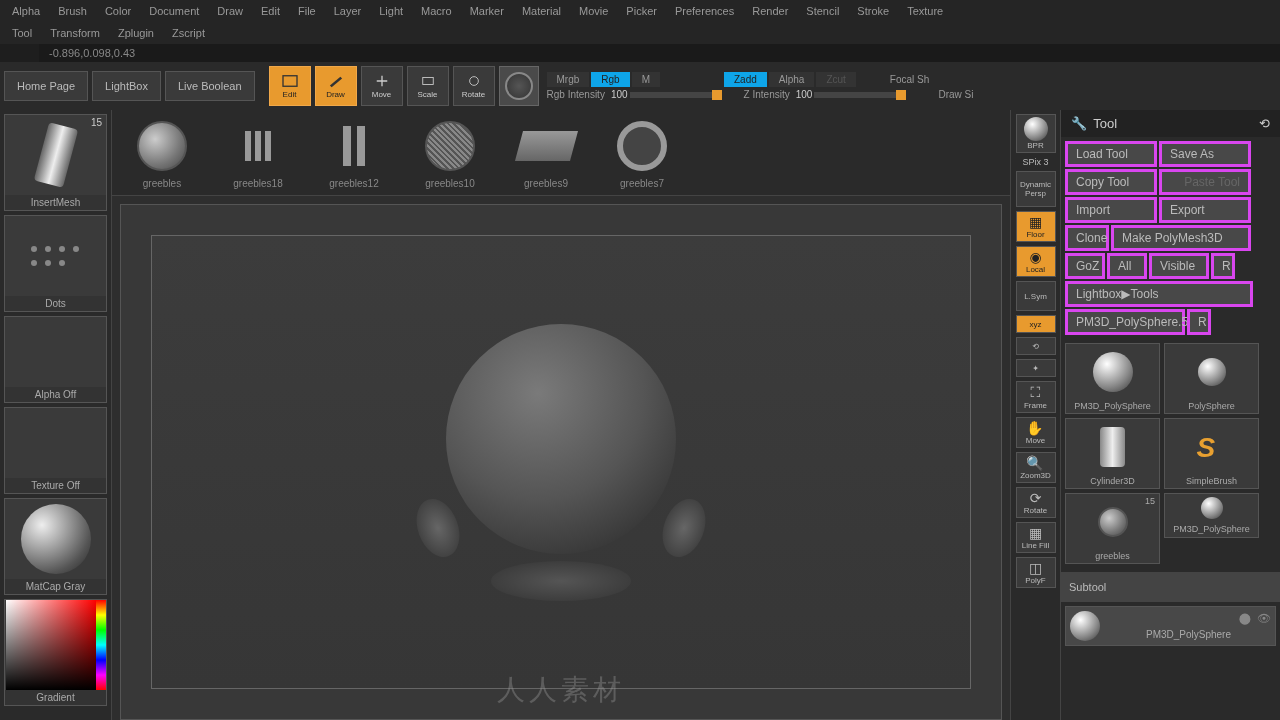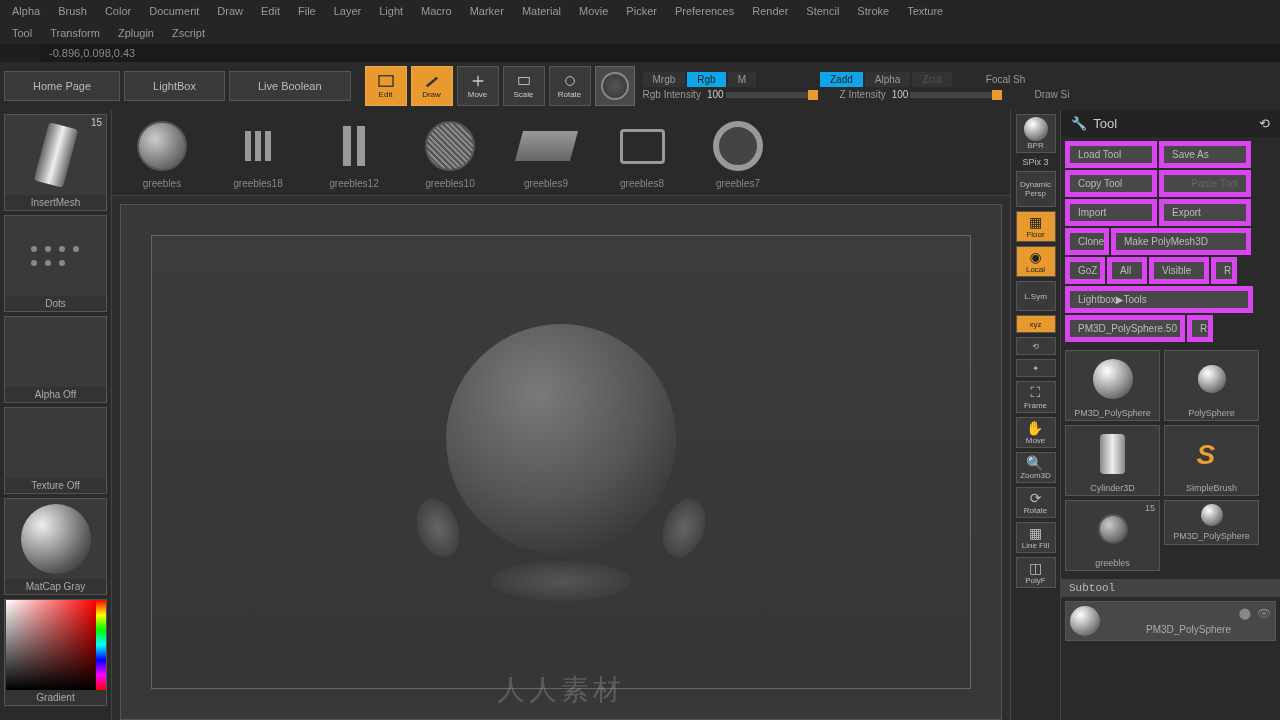--- a/index.html
+++ b/index.html
@@ -1,21 +1,21 @@
 <!DOCTYPE html>
 <html><head>
 <meta charset="utf-8">
 <style>
 * { margin: 0; padding: 0; box-sizing: border-box; font-family: Arial, sans-serif; }
 body { background: #1e1e1e; color: #aaa; width: 1280px; height: 720px; overflow: hidden; font-size: 11px; user-select: none; }
 .top-menu { background: #252525; display: flex; flex-wrap: wrap; padding: 2px 4px; gap: 2px; }
 .top-menu span { padding: 3px 8px; color: #999; cursor: pointer; }
 .coords { background: #1a1a1a; padding: 3px 10px; color: #888; font-size: 11px; margin-left: 39px; }
 .toolbar { background: #2a2a2a; display: flex; align-items: center; padding: 4px; gap: 4px; height: 48px; }
-.tb-btn { background: #3a3a3a; border: 1px solid #555; padding: 8px 28px; color: #bbb; font-size: 11px; display: flex; align-items: center; cursor: pointer; }
+.tb-btn { background: #3a3a3a; border: 1px solid #555; padding: 8px 12px; color: #bbb; font-size: 11px; display: flex; align-items: center; cursor: pointer; }
 .tb-icon { display: flex; flex-direction: column; align-items: center; justify-content: center; width: 42px; height: 40px; background: #3a3a3a; border: 1px solid #555; font-size: 8px; color: #ccc; cursor: pointer; gap: 2px; }
 .tb-icon.active { background: #e89a2e; border-color: #f0a84a; color: #222; }
 .tb-box { width: 40px; height: 40px; background: #4a4a4a; border: 1px solid #666; display: flex; align-items: center; justify-content: center; }
 .circle-tool { width: 28px; height: 28px; border-radius: 50%; border: 2px solid #888; background: radial-gradient(circle, #555, #333); }
 .mode-area { display: flex; flex-direction: column; flex: 1; gap: 2px; padding-left: 4px; }
 .mode-row { display: flex; gap: 2px; align-items: center; font-size: 10px; }
 .mode-btn { padding: 2px 10px; background: #333; color: #999; cursor: pointer; }
 .mode-btn.active { background: #0ea5e9; color: #222; }
 .slider-label { color: #999; font-size: 10px; margin-right: 4px; }
 .slider-bar { height: 6px; background: #222; border: 1px solid #444; flex: 1; position: relative; }
@@ -48,30 +48,30 @@
 .model-ear.l { left: 35%; top: 58%; transform: translateX(-50%) rotate(-20deg); }
 .model-ear.r { left: 65%; top: 58%; transform: translateX(-50%) rotate(20deg); }
 .watermark { position: absolute; bottom: 10px; left: 50%; transform: translateX(-50%); font-size: 28px; color: rgba(150,150,150,0.4); letter-spacing: 4px; }
 .right-tools { width: 50px; background: #2a2a2a; border-left: 1px solid #444; display: flex; flex-direction: column; align-items: center; padding: 4px 2px; gap: 4px; }
 .rt-btn { width: 40px; min-height: 30px; background: #3a3a3a; border: 1px solid #555; display: flex; flex-direction: column; align-items: center; justify-content: center; font-size: 8px; color: #bbb; cursor: pointer; padding: 2px; }
 .rt-btn.active { background: #e89a2e; color: #222; }
 .rt-btn .ico { font-size: 14px; }
 .right-panel { width: 220px; background: #2a2a2a; border-left: 1px solid #444; display: flex; flex-direction: column; }
 .panel-header { background: #222; padding: 6px 10px; font-size: 13px; color: #ccc; display: flex; justify-content: space-between; align-items: center; }
 .btn-grid { display: flex; flex-wrap: wrap; gap: 2px; padding: 4px; }
-.pbtn { background: #484848; border: 5px solid #d946ef; padding: 3px 8px; font-size: 10px; color: #bbb; cursor: pointer; }
+.pbtn { background: #484848; border: 3px solid #d946ef; padding: 3px 8px; font-size: 12px; color: #bbb; cursor: pointer; }
 .pbtn.dim { color: #666; text-align: right; }
 .tool-thumbs { display: flex; flex-wrap: wrap; gap: 4px; padding: 4px; }
 .tool-thumb { background: #3a3a3a; border: 1px solid #555; display: flex; flex-direction: column; align-items: center; width: 95px; cursor: pointer; position: relative; }
 .tool-thumb .timg { height: 55px; display: flex; align-items: center; justify-content: center; }
 .tool-thumb .tlabel { font-size: 9px; color: #aaa; padding: 2px; text-align: center; width: 100%; overflow: hidden; white-space: nowrap; }
 .mini-sphere { width: 40px; height: 40px; border-radius: 50%; background: radial-gradient(circle at 35% 30%, #fff, #888 60%, #333); }
 .mini-cyl { width: 25px; height: 40px; background: linear-gradient(90deg, #888, #eee, #888); border-radius: 4px; }
 .mini-s { width: 30px; height: 30px; color: #e8a030; font-size: 28px; font-weight: bold; font-style: italic; }
-.subtool-header { background: #444; padding: 3px 8px; font-size: 11px; color: #bbb; margin-top: 4px; font-family: Liberation Mono, monospace; }
+.subtool-header { background: #444; padding: 9px 8px; font-size: 11px; color: #bbb; margin-top: 4px; }
 .subtool-item { background: #484848; margin: 4px; padding: 4px; display: flex; align-items: center; gap: 6px; border: 1px solid #555; }
 .subtool-thumb { width: 30px; height: 30px; border-radius: 50%; background: radial-gradient(circle at 35% 30%, #fff, #888 60%, #333); }
 .svg-ico { width: 18px; height: 14px; }
 </style>
 </head>
 <body>
 
 <div class="top-menu">
   <span>Alpha</span>
   <span>Brush</span>
@@ -251,26 +251,20 @@
           <span class="label">greebles10</span>
         </div>
       <div class="greeble-item">
           <div class="greeble-thumb">
             <div style="width:55px;height:30px;background:linear-gradient(#999,#666);transform:skewX(-15deg)"></div>
           </div>
           <span class="label">greebles9</span>
         </div>
       <div class="greeble-item">
           <div class="greeble-thumb">
-            <div style="width:45px;height:35px;border:3px solid #999;border-radius:4px"></div>
-          </div>
-          <span class="label">greebles8</span>
-        </div>
-      <div class="greeble-item">
-          <div class="greeble-thumb">
             <div class="greeble-disc" style="border:6px solid #999;background:#444"></div>
           </div>
           <span class="label">greebles7</span>
         </div>
     </div>
     <div class="viewport">
       <div class="viewport-inner">
         <div class="model-ear l"></div>
         <div class="model-ear r"></div>
         <div class="model-base"></div>

